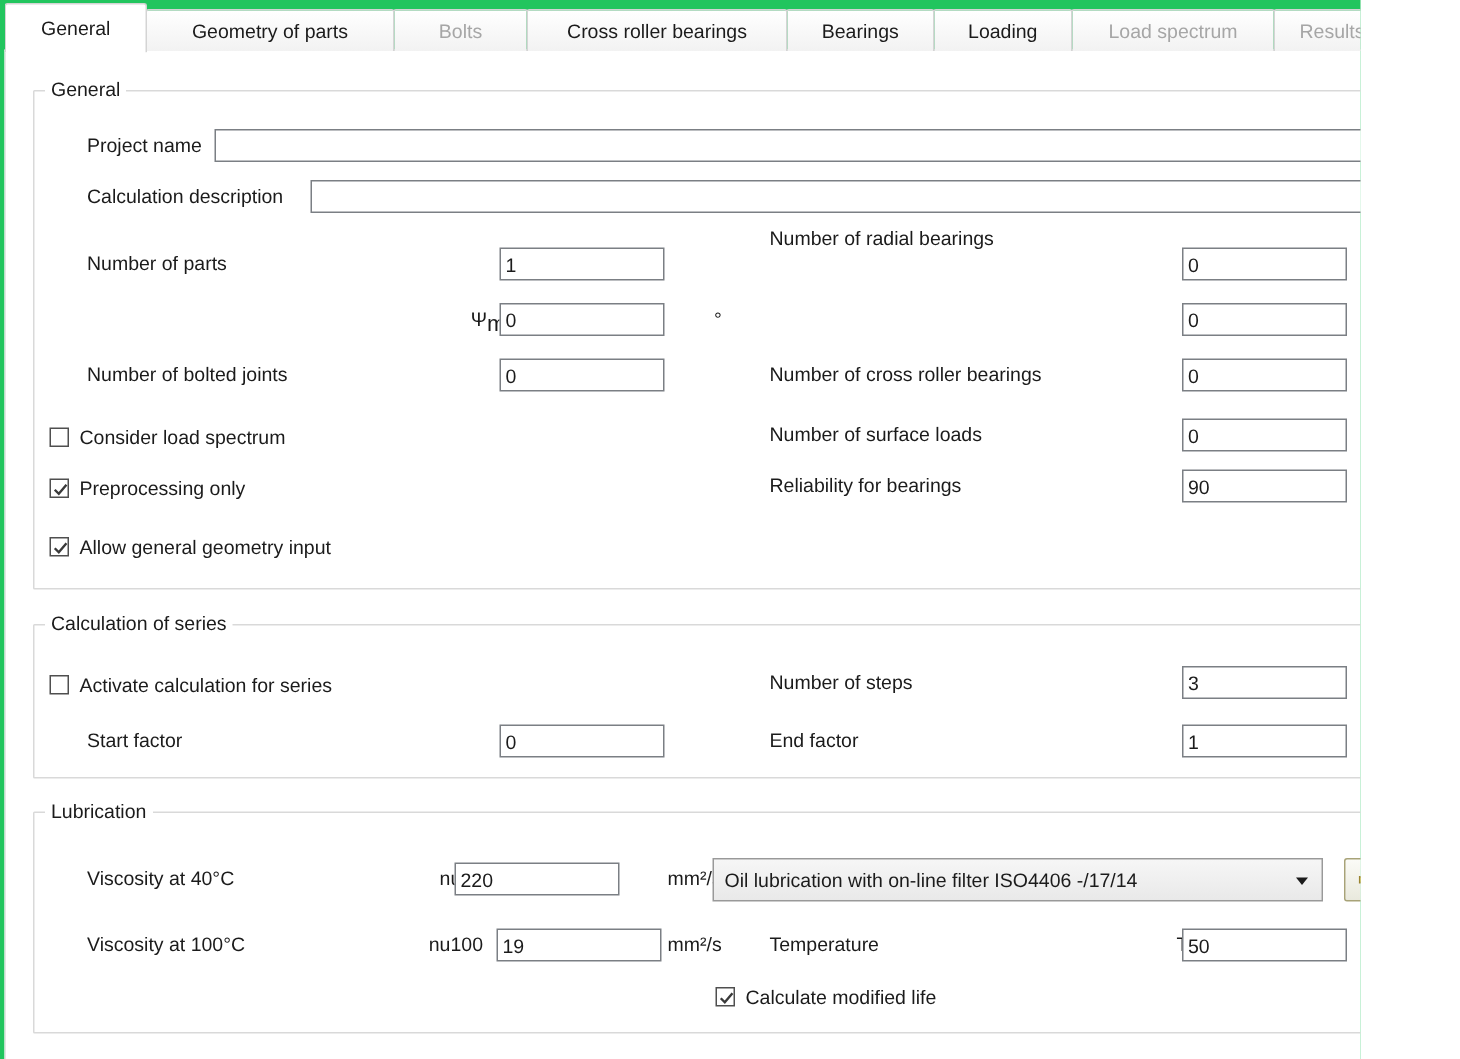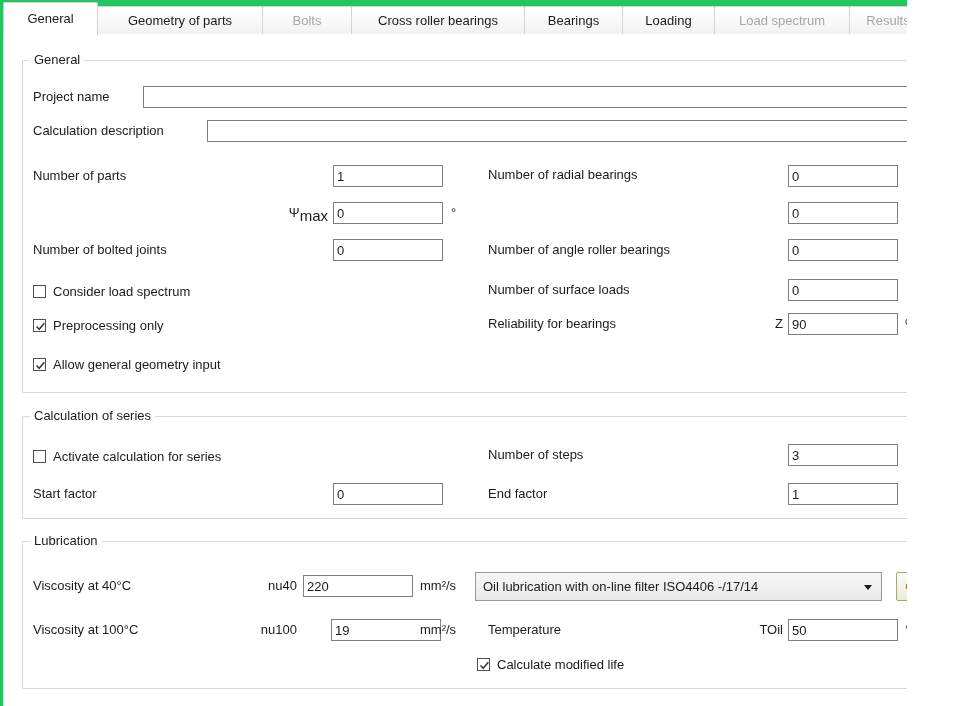--- a/index.html
+++ b/index.html
@@ -21,21 +21,21 @@
     background:linear-gradient(#ffffff,#f2f2f2);
     display:flex; align-items:center; justify-content:center; white-space:nowrap;
     cursor:default;
   }
   .tab.active { height:33px; margin-bottom:-1px; background:#ffffff; z-index:6; position:relative; }
   .tab.disabled { color:#a6a6a6; }
   
   .grp { position:absolute; box-sizing:border-box; border:1px solid #d9d9d9; border-radius:1px; z-index:1; }
   .grp-title { position:absolute; z-index:2; background:#ffffff; padding:0 4px; height:16px; line-height:16px; white-space:nowrap; }
   
-  .lbl, .unit, .sym { position:absolute; z-index:2; height:22px; line-height:22px; white-space:nowrap; }
+  .lbl, .unit, .sym { position:absolute; z-index:2; height:22px; line-height:22px; white-space:nowrap;margin-left:25px; }
   .sym { text-align:right; }
   .sym sub { font-size:15px; }
   .inp {
     position:absolute; z-index:2; box-sizing:border-box; height:22px;
     border:1px solid #7b7f84; background:#fff; padding:0 3px;
     font-family:inherit; font-size:13px; color:#1b1b1b; outline:none;
   }
   
   .cb { position:absolute; z-index:2; display:flex; align-items:center; height:20px; cursor:default; }
   .cb .box { width:13px; height:13px; box-sizing:border-box; border:1px solid #4f4f4f; background:#fff; position:relative; flex:0 0 auto; }
@@ -109,26 +109,26 @@
   </div>
   <div class="cb checked" style="left:33px; top:354px">
     <span class="box">
         <svg class="tick" width="15" height="15" viewBox="0 0 15 15">
           <path d="M3.5 7.5 L6.2 10.2 L11.3 4.2" stroke="#3a3a3a" stroke-width="1.6" fill="none"></path>
         </svg>
       </span>
     <span class="cb-label">Allow general geometry input</span>
   </div>
 
-  <div class="lbl" style="left:488px; top:164px">Number of radial bearings</div>
+  <div class="lbl" style="left:488px; top:148px">Number of radial bearings</div>
   <input class="inp" style="left: 788px; top: 165px; width: 110px;" value="0">
 
   <input class="inp" style="left: 788px; top: 202px; width: 110px;" value="0">
 
-  <div class="lbl" style="left:488px; top:239px">Number of angle roller bearings</div>
+  <div class="lbl" style="left:488px; top:239px">Number of cross roller bearings</div>
   <input class="inp" style="left: 788px; top: 239px; width: 110px;" value="0">
 
   <div class="lbl" style="left:488px; top:279px">Number of surface loads</div>
   <input class="inp" style="left: 788px; top: 279px; width: 110px;" value="0">
 
   <div class="lbl" style="left:488px; top:313px">Reliability for bearings</div>
   <div class="sym" style="left:743px; top:313px; width:40px">Z</div>
   <input class="inp" style="left: 788px; top: 313px; width: 110px;" value="90">
   <div class="unit" style="left:905px; top:313px">%</div>
 

